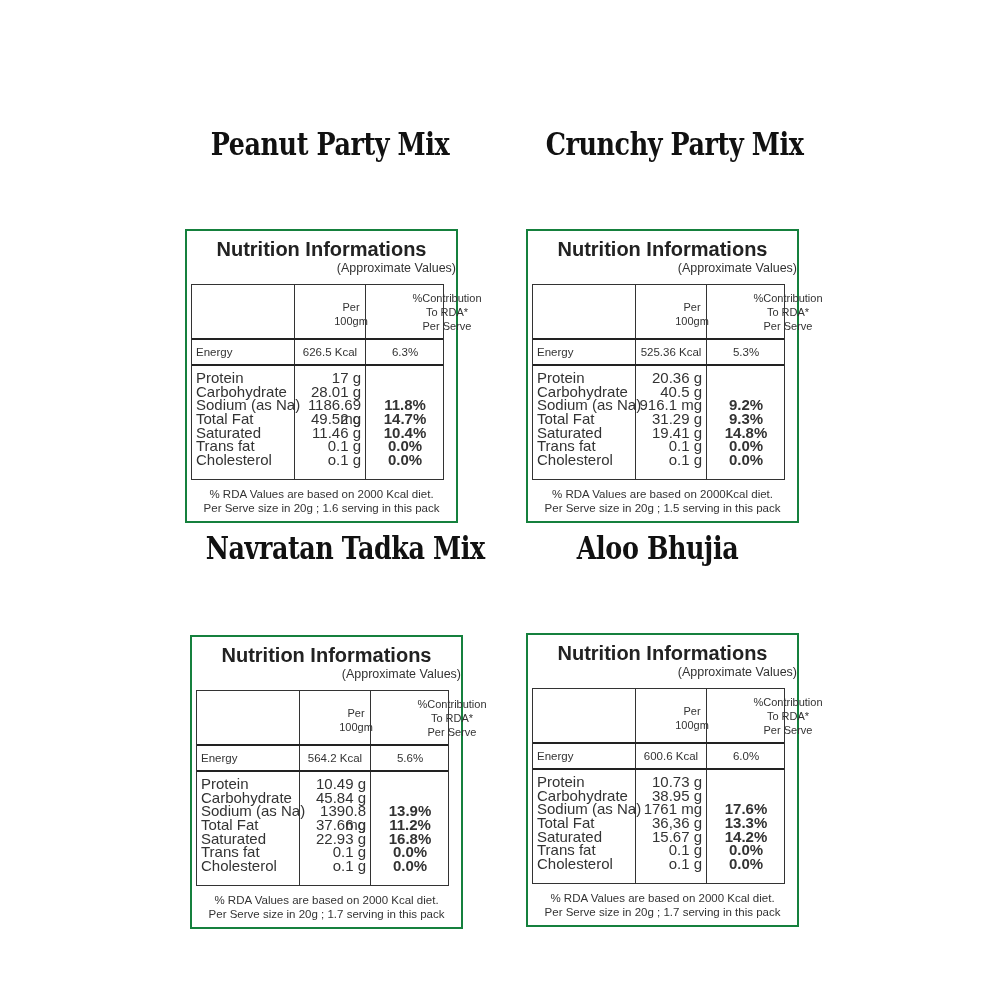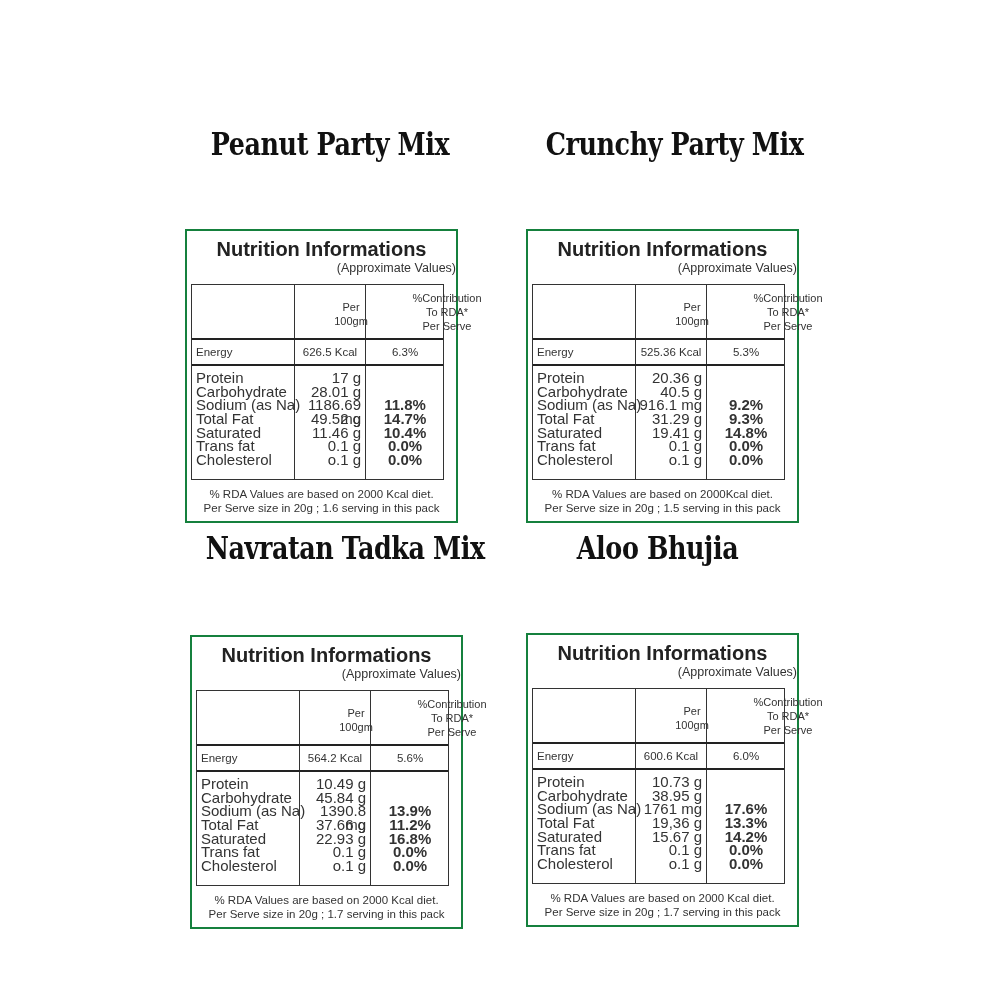--- a/index.html
+++ b/index.html
@@ -289,21 +289,21 @@
             <span class="v2">38.95 g</span>
             <span class="v3"></span>
           </div>
           <div class="nrow">
             <span class="lbl">Sodium (as Na)</span>
             <span class="v2">1761 mg</span>
             <span class="v3">17.6%</span>
           </div>
           <div class="nrow">
             <span class="lbl">Total Fat</span>
-            <span class="v2">19,36 g</span>
+            <span class="v2">36,36 g</span>
             <span class="v3">13.3%</span>
           </div>
           <div class="nrow">
             <span class="lbl">Saturated</span>
             <span class="v2">15.67 g</span>
             <span class="v3">14.2%</span>
           </div>
           <div class="nrow">
             <span class="lbl">Trans fat</span>
             <span class="v2">0.1 g</span>

